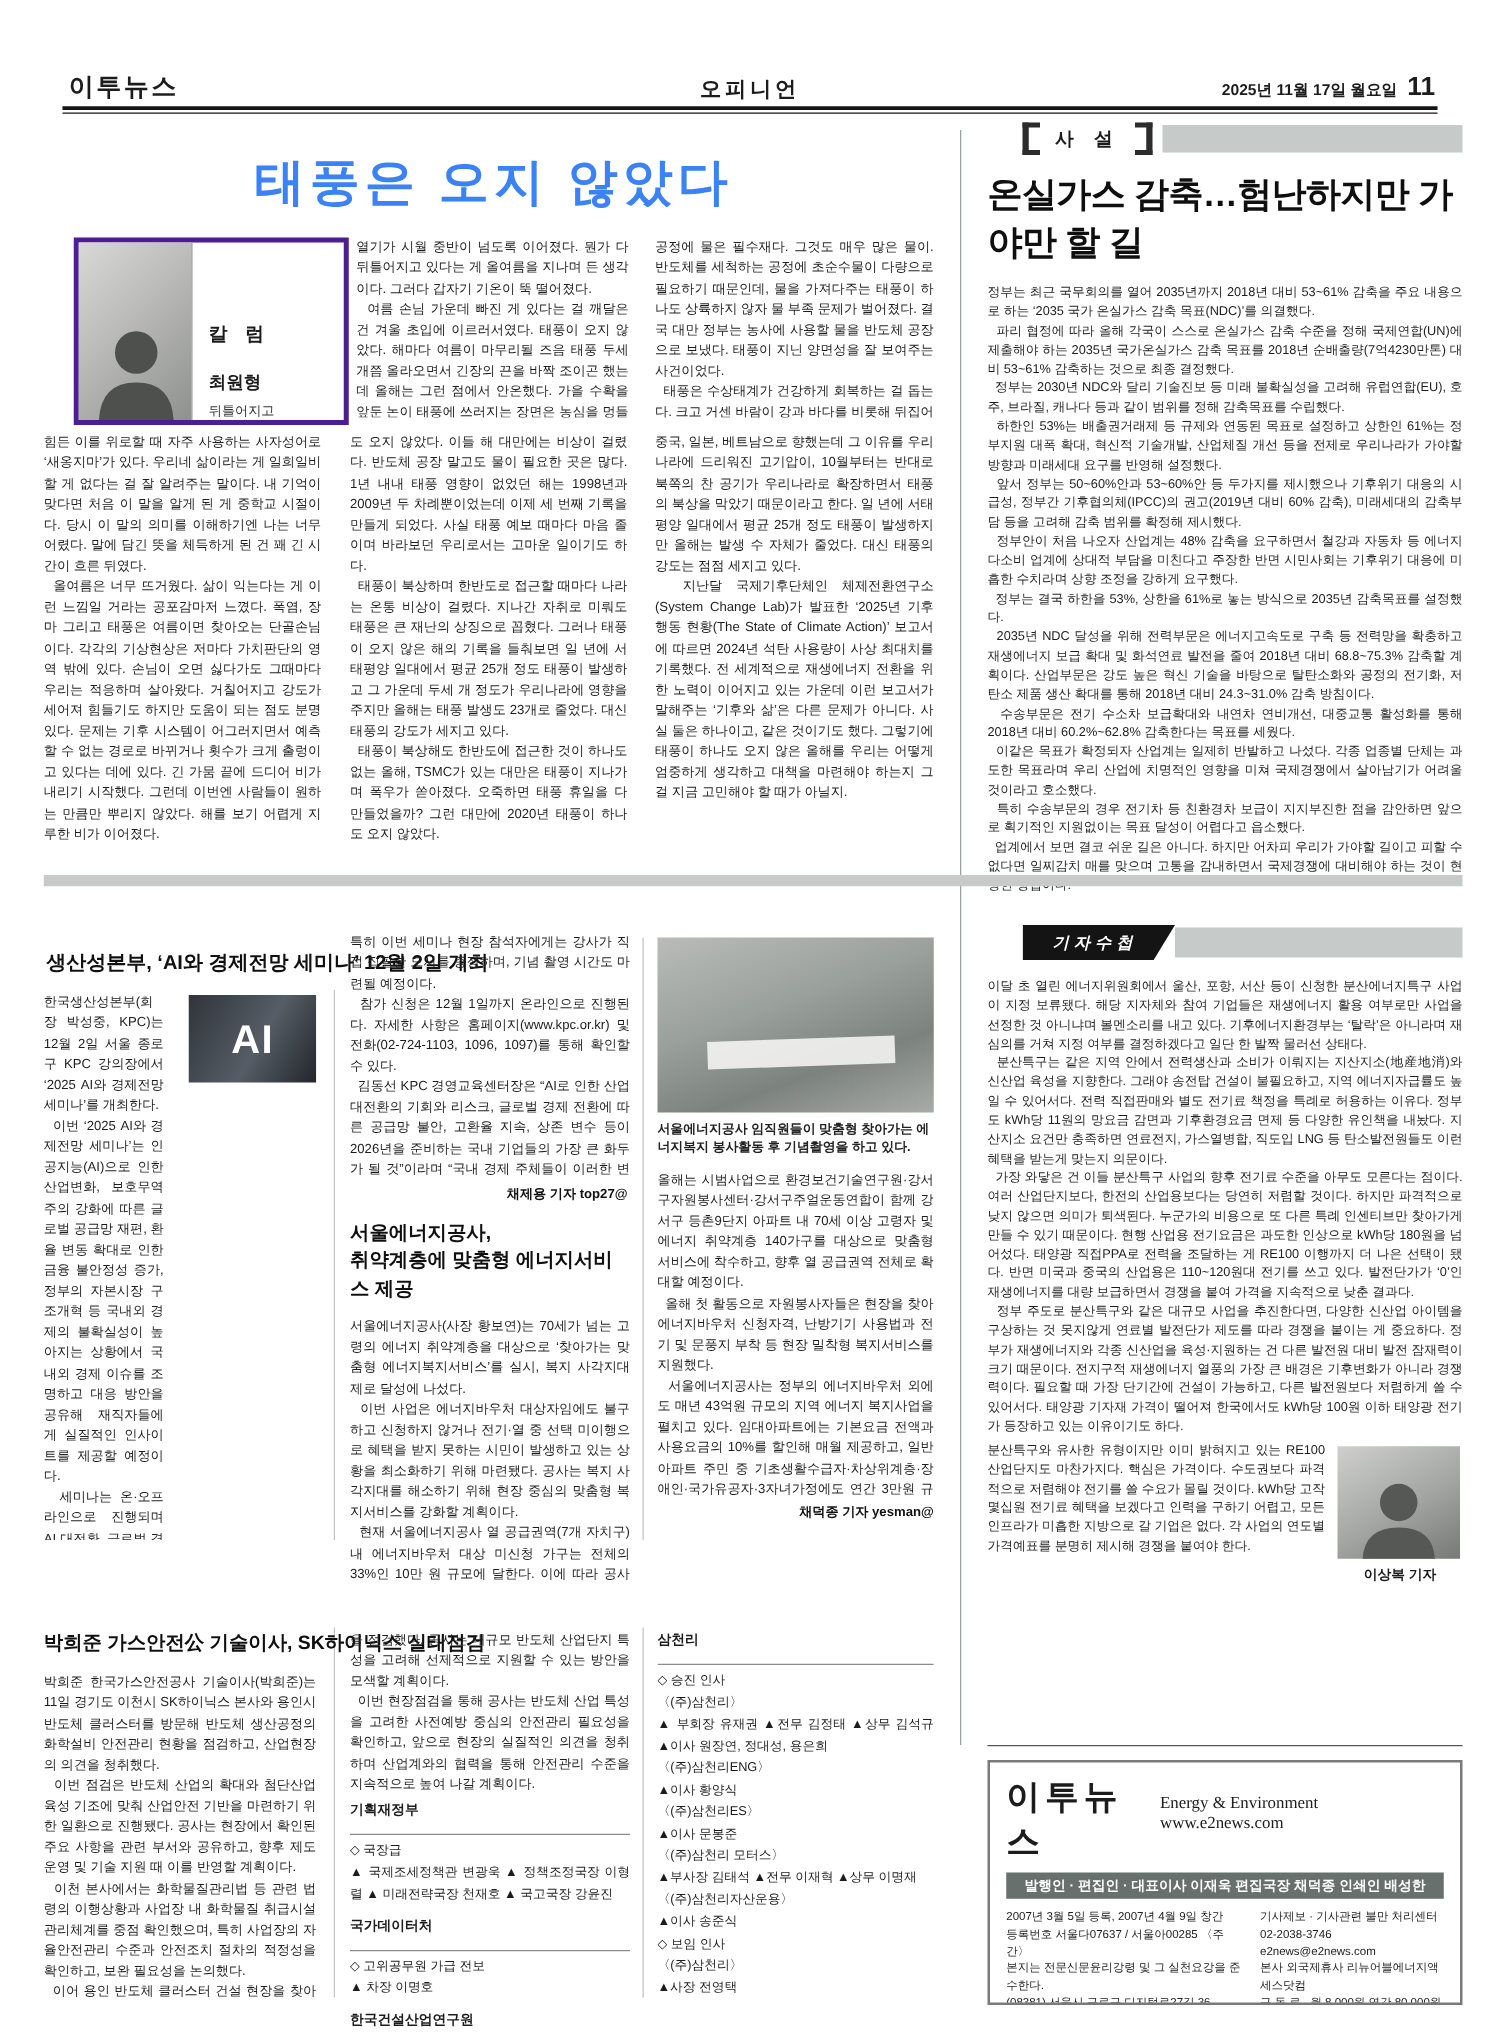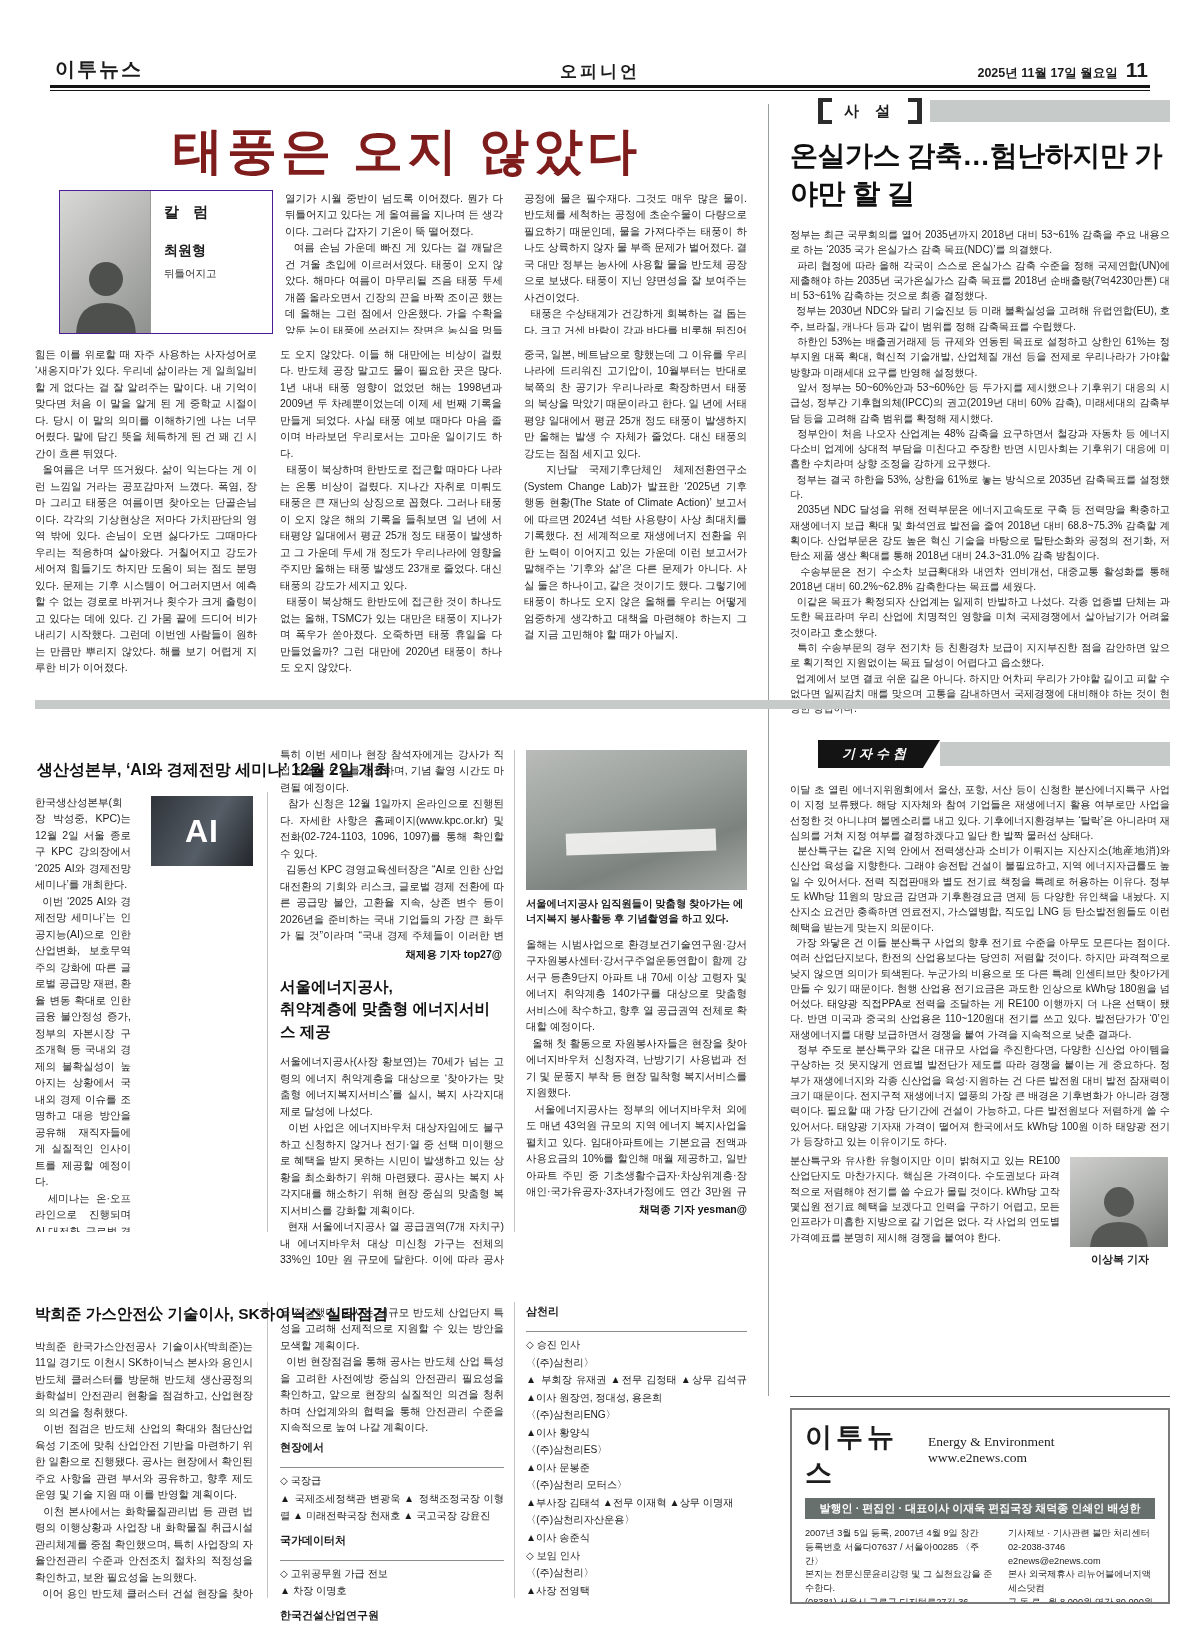--- a/index.html
+++ b/index.html
@@ -8,22 +8,22 @@
   .abs{position:absolute;}
   .bodytext{font-size:10.5px;line-height:1.57;text-align:justify;white-space:pre-wrap;color:#1d1d1d;overflow:hidden;}
   .clip{overflow:hidden;}
   
   .hdr-brand{font-size:20px;font-weight:800;letter-spacing:2px;}
   .hdr-section{font-size:17px;font-weight:800;letter-spacing:3px;text-align:center;left:0;right:0;}
   .hdr-date{font-size:12.5px;font-weight:700;display:flex;align-items:baseline;gap:8px;}
   .hdr-page{font-size:21px;font-weight:900;}
   .hdr-rule{left:50px;right:50px;top:85px;border-top:3px solid #141414;border-bottom:1px solid #141414;height:2px;}
   
-  .main-headline{top:14px;left:16px;width:100%;text-align:center;font-size:50px;font-weight:900;letter-spacing:4px;color:#7f1d1d;}
-  .author-box{top:86px;left:24px;width:212px;height:142px;border:1px solid #4c1d95;display:flex;background:#fff;}
+  .main-headline{top:14px;left:4px;width:100%;text-align:center;font-size:40px;font-weight:900;letter-spacing:4px;color:#3b82f6;}
+  .author-box{top:86px;left:24px;width:212px;height:142px;border:4px solid #4c1d95;display:flex;background:#fff;align-items:flex-end;}
   .author-photo{width:90px;height:100%;border-right:1px solid #999;
      background:linear-gradient(135deg,#d8d8d6 0%,#b9bab8 45%,#8f918f 100%);position:relative;overflow:hidden;}
   .author-photo svg{position:absolute;bottom:-4px;left:8px;}
   .author-info{padding:12px 0 0 13px;}
   .author-label{font-size:15px;font-weight:800;letter-spacing:5px;}
   .author-name{font-size:14px;font-weight:800;margin-top:20px;}
   .author-title{font-size:10.5px;color:#333;margin-top:7px;}
   
   .gray-band{background:#c6cac9;}
   .label-row{display:flex;align-items:center;}
@@ -201,21 +201,21 @@
 
   <div class="abs bodytext clip" style="top:82px;left:0;width:218px;height:262px;">박희준 한국가스안전공사 기술이사(박희준)는 11일 경기도 이천시 SK하이닉스 본사와 용인시 반도체 클러스터를 방문해 반도체 생산공정의 화학설비 안전관리 현황을 점검하고, 산업현장의 의견을 청취했다.
   이번 점검은 반도체 산업의 확대와 첨단산업 육성 기조에 맞춰 산업안전 기반을 마련하기 위한 일환으로 진행됐다. 공사는 현장에서 확인된 주요 사항을 관련 부서와 공유하고, 향후 제도운영 및 기술 지원 때 이를 반영할 계획이다.
   이천 본사에서는 화학물질관리법 등 관련 법령의 이행상황과 사업장 내 화학물질 취급시설 관리체계를 중점 확인했으며, 특히 사업장의 자율안전관리 수준과 안전조치 절차의 적정성을 확인하고, 보완 필요성을 논의했다.
   이어 용인 반도체 클러스터 건설 현장을 찾아 산업단지 내 화학물질 취급시설 설치계획 및 안전관리 인프라 구축 현황</div>
 
   <div class="abs" style="top:48px;left:245px;width:224px;">
     <div class="bodytext clip" style="height:128px;">을 점검했다. 공사는 대규모 반도체 산업단지 특성을 고려해 선제적으로 지원할 수 있는 방안을 모색할 계획이다.
   이번 현장점검을 통해 공사는 반도체 산업 특성을 고려한 사전예방 중심의 안전관리 필요성을 확인하고, 앞으로 현장의 실질적인 의견을 청취하며 산업계와의 협력을 통해 안전관리 수준을 지속적으로 높여 나갈 계획이다.</div>
     <div>
-      <div class="org-name">현장에서</div>
+      <div class="org-name">기획재정부</div>
       <div class="org-lines">◇ 국장급
 ▲ 국제조세정책관 변광욱 ▲ 정책조정국장 이형렬 ▲ 미래전략국장 천재호 ▲ 국고국장 강윤진</div>
     </div>
     <div>
       <div class="org-name">국가데이터처</div>
       <div class="org-lines">◇ 고위공무원 가급 전보
 ▲ 차장 이명호</div>
     </div>
     <div>
       <div class="org-name">한국건설산업연구원</div>

